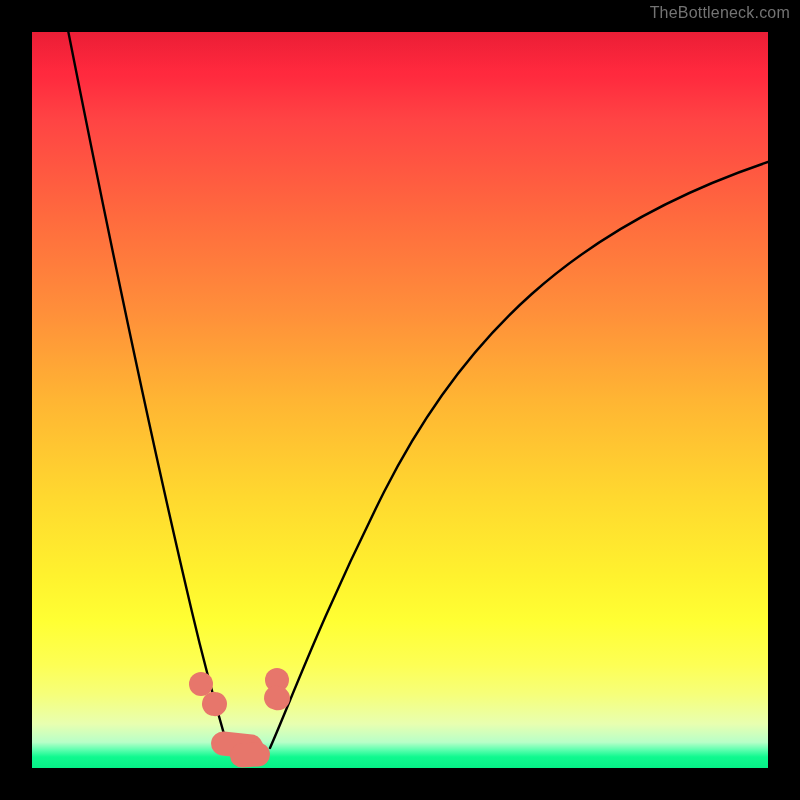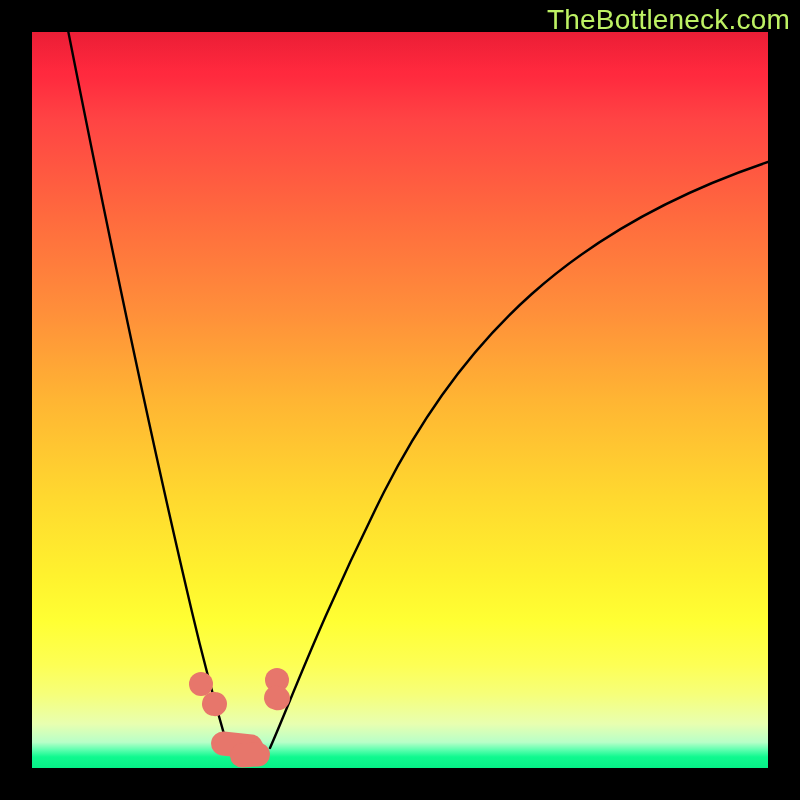--- a/index.html
+++ b/index.html
@@ -68,22 +68,22 @@
   .blob {
     position: absolute;
     background: #e7766b;
     height: 24px;
     border-radius: 12px;
   }
   .watermark {
     position: absolute;
     top: 4px;
     right: 10px;
-    color: #bef264;
-    font-size: 28px;
+    color: #737373;
+    font-size: 16px;
     font-weight: 500;
     letter-spacing: 0.2px;
     user-select: none;
   }
 </style>
 </head>
 <body>
 
 <div class="frame">
   <div class="watermark">TheBottleneck.com</div>

